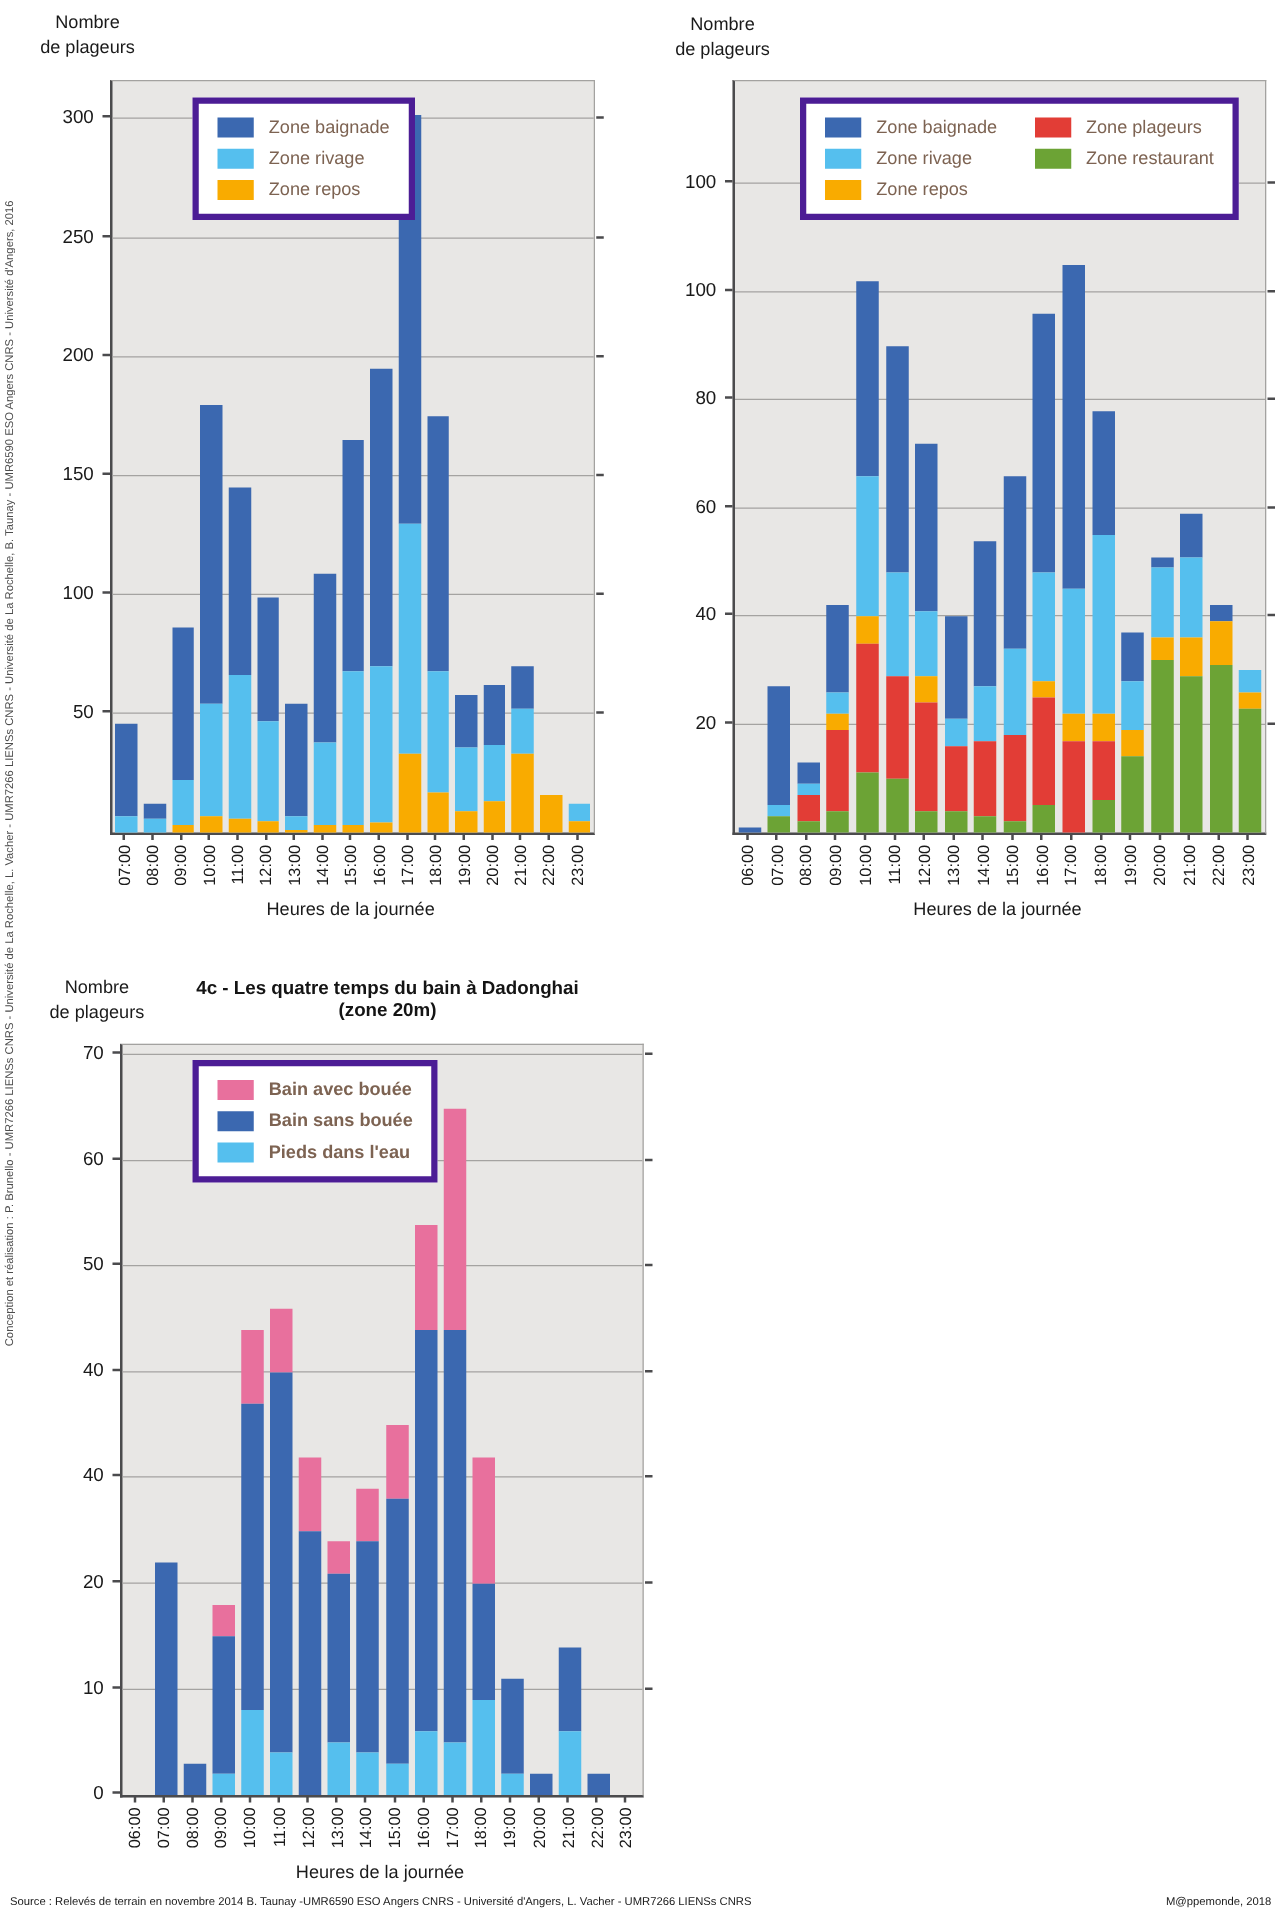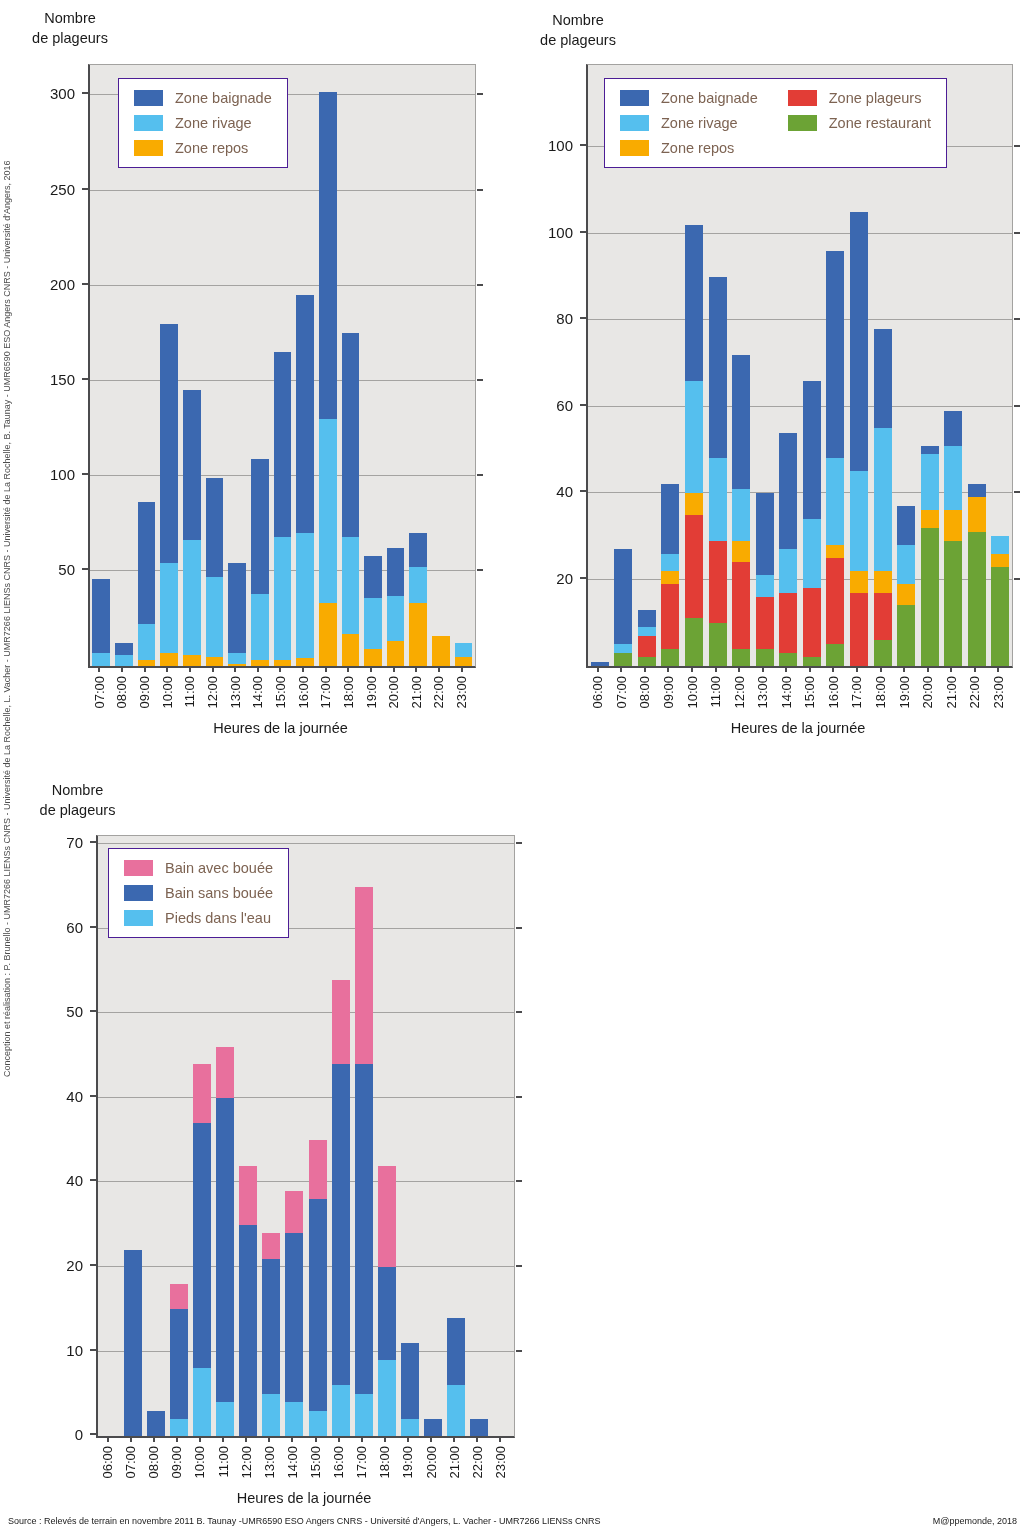--- a/index.html
+++ b/index.html
@@ -24,22 +24,22 @@
   .seg { flex-shrink:0; }
   .yaxis { position:absolute; }
   .ylab { position:absolute; left:0; right:13px; text-align:right; font-size:15px;
     line-height:18px; color:#1a1a1a; }
   .ytick { position:absolute; right:0; width:6px; height:2px; background:#4b4b4d; }
   .xaxis { position:absolute; display:flex; }
   .xslot { flex:1; display:flex; flex-direction:column; align-items:center; }
   .xtick { width:2px; height:5px; background:#4b4b4d; }
   .xlab { margin-top:4px; writing-mode:vertical-rl; transform:rotate(180deg);
     font-size:13px; color:#1a1a1a; }
-  .legend { position:absolute; background:#fff; border:1px solid #4c1d95;
-    padding:11px 15px; display:grid; grid-auto-flow:row; gap:9px 30px; z-index:3; }
+  .legend { position:absolute; background:#fff; border:5px solid #4c1d95;
+    padding:11px 15px; display:grid; grid-auto-flow:row; gap:9px 30px; z-index:3;margin-left:36px; }
   .legend.two-col { grid-auto-flow:column; grid-template-rows:repeat(3,auto); }
   .lgrow { display:flex; align-items:center; gap:12px; }
   .swatch { width:29px; height:16px; flex-shrink:0; }
   .lgtext { font-size:14.5px; color:#7d6352; white-space:nowrap; }
   .left-credit { position:absolute; left:2px; top:65px; height:1012px;
     writing-mode:vertical-rl; transform:rotate(180deg); font-size:9px; color:#4c4c4c; }
   .footer-source { position:absolute; left:8px; top:1516px; font-size:9px; color:#1a1a1a; }
   .footer-journal { position:absolute; right:7px; top:1516px; font-size:9px; color:#1a1a1a; }
 </style>
 </head>
@@ -588,20 +588,24 @@
         </div>
       </div>
     <div class="xlabel" style="left:586px;top:720px;width:424px;">Heures de la journée</div>
   </section>
 
   <section class="chart">
     <div class="ylabel-block" style="left:25px;top:780px;width:105px;">
       <div>Nombre</div>
       <div>de plageurs</div>
     </div>
+    <h2 class="chart-title" style="left:100px;top:782px;width:420px;">
+      <span>4c - Les quatre temps du bain à Dadonghai</span><br>
+      <span>(zone 20m)</span>
+    </h2>
     <div class="plot" style="left:96px;top:835px;width:416px;height:600px;">
       <div class="grids">
           <div class="gridline" style="bottom: 14.085%;"></div>
           <div class="rtick" style="bottom: 14.085%;"></div>
           <div class="gridline" style="bottom: 28.169%;"></div>
           <div class="rtick" style="bottom: 28.169%;"></div>
           <div class="gridline" style="bottom: 42.254%;"></div>
           <div class="rtick" style="bottom: 42.254%;"></div>
           <div class="gridline" style="bottom: 56.338%;"></div>
           <div class="rtick" style="bottom: 56.338%;"></div>
@@ -826,32 +830,32 @@
         </div>
         <div class="xslot">
           <div class="xtick"></div>
           <div class="xlab">22:00</div>
         </div>
         <div class="xslot">
           <div class="xtick"></div>
           <div class="xlab">23:00</div>
         </div>
       </div>
-    <div class="legend" style="left:108px;top:848px;">
+    <div class="legend" style="left:118px;top:848px;font-weight:bold;">
         <div class="lgrow">
           <span class="swatch" style="background: rgb(232, 112, 157);"></span>
           <span class="lgtext">Bain avec bouée</span>
         </div>
         <div class="lgrow">
           <span class="swatch" style="background: rgb(59, 104, 176);"></span>
           <span class="lgtext">Bain sans bouée</span>
         </div>
         <div class="lgrow">
           <span class="swatch" style="background: rgb(85, 191, 238);"></span>
           <span class="lgtext">Pieds dans l'eau</span>
         </div>
       </div>
     <div class="xlabel" style="left:96px;top:1490px;width:416px;">Heures de la journée</div>
   </section>
 
-  <div class="footer-source">Source : Relevés de terrain en novembre 2011 B. Taunay -UMR6590 ESO Angers CNRS - Université d'Angers, L. Vacher - UMR7266 LIENSs CNRS</div>
+  <div class="footer-source">Source : Relevés de terrain en novembre 2014 B. Taunay -UMR6590 ESO Angers CNRS - Université d'Angers, L. Vacher - UMR7266 LIENSs CNRS</div>
   <div class="footer-journal">M@ppemonde, 2018</div>
 </div>
 
 </body></html>

